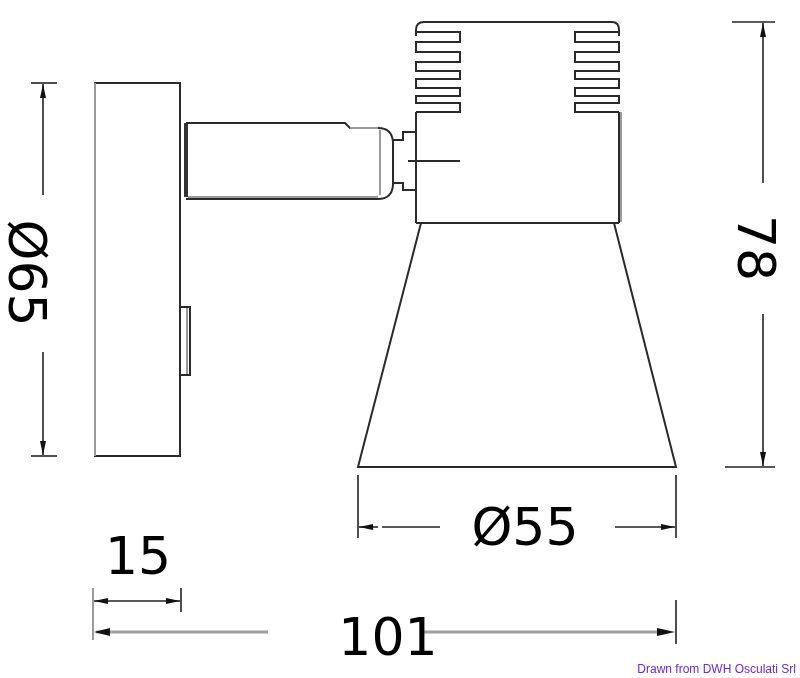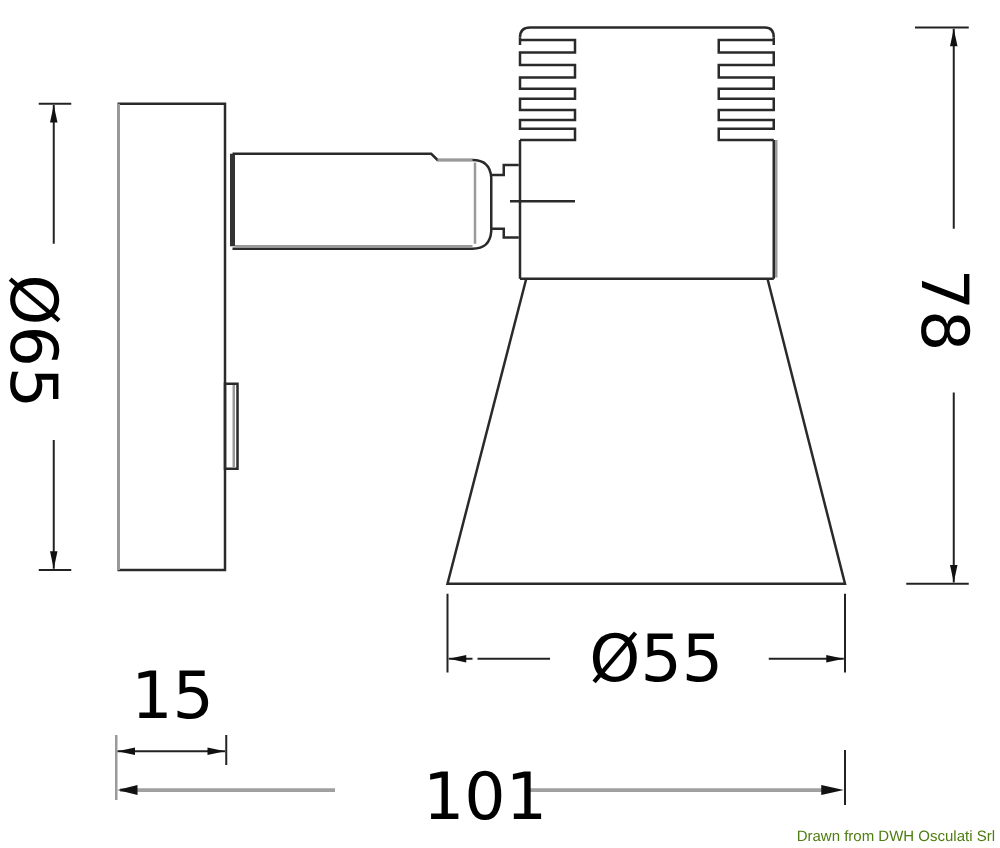--- a/index.html
+++ b/index.html
@@ -3,21 +3,21 @@
 <meta charset="utf-8">
 <style>
   html,body{margin:0;padding:0;background:#ffffff;}
   body{width:800px;height:678px;overflow:hidden;position:relative;font-family:"DejaVu Sans","Liberation Sans",sans-serif;}
   svg{position:absolute;left:0;top:0;}
   .ln{stroke:#2a2a2a;stroke-width:2;fill:none;}
   .lg{stroke:#9a9a9a;stroke-width:2;fill:none;}
   .dim{stroke:#222;stroke-width:1.6;fill:none;}
   .dimg{stroke:#a0a0a0;stroke-width:3;fill:none;}
   .lbl{font-family:"DejaVu Sans","Liberation Sans",sans-serif;font-size:52px;fill:#000;}
-  .credit{position:absolute;right:4px;bottom:2px;font-family:"Liberation Sans",sans-serif;font-size:12px;color:#4d7c0f;}
+  .credit{position:absolute;right:4px;bottom:2px;font-family:"Liberation Sans",sans-serif;font-size:12px;color:#6d28d9;}
 </style>
 </head>
 <body>
 
 <svg width="800" height="678" viewBox="0 0 800 678">
 
   <g>
     <rect x="95" y="83" width="85" height="373" class="ln"></rect>
     <line x1="95" y1="83" x2="95" y2="456" class="lg" stroke-width="3"></line>
 

